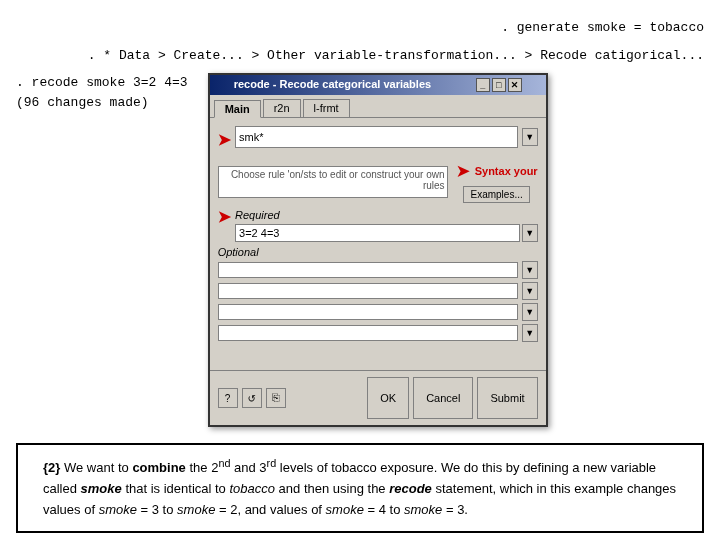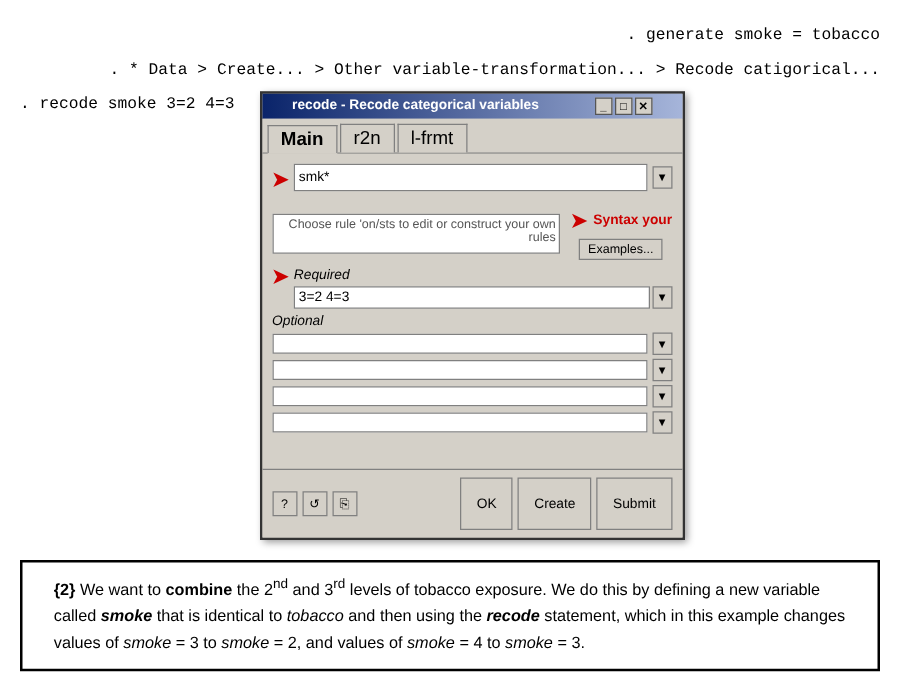--- a/index.html
+++ b/index.html
@@ -88,21 +88,21 @@
       border-bottom: 1px solid #808080;
       padding: 4px 4px 0 4px;
       gap: 2px;
     }
 
     .dialog-tab {
       padding: 2px 10px;
       border: 1px solid #808080;
       border-bottom: none;
       background: #d4d0c8;
-      font-size: 15px;
+      font-size: 11px;
       cursor: pointer;
     }
 
     .dialog-tab.active {
       background: #d4d0c8;
       font-weight: bold;
       border-bottom: 1px solid #d4d0c8;
       position: relative;
       bottom: -1px;
     }
@@ -289,20 +289,21 @@
 
 <div class="top-section">
   <div class="code-line">. generate smoke = tobacco</div>
   <div style="height:8px"></div>
   <div class="code-line">. * Data &gt; Create... &gt; Other variable-transformation... &gt; Recode catigorical...</div>
 </div>
 
 <div class="middle-section">
   <div class="left-code">
     <div class="code-line">. recode smoke 3=2  4=3</div>
+    <div class="code-line">(96 changes made)</div>
   </div>
 
   <div class="dialog-container">
 
     <div style="display:flex; flex-direction:column; position:relative;">
 
       <div class="recode-dialog">
 
         <div class="dialog-titlebar">
           <span>recode - Recode categorical variables</span>
@@ -379,21 +380,21 @@
         </div>
 
         <div class="dialog-footer">
           <div class="footer-icons">
             <div class="footer-icon">?</div>
             <div class="footer-icon">↺</div>
             <div class="footer-icon">⎘</div>
           </div>
           <div class="footer-buttons">
             <button class="footer-btn">OK</button>
-            <button class="footer-btn">Create</button>
+            <button class="footer-btn">Cancel</button>
             <button class="footer-btn">Submit</button>
           </div>
         </div>
       </div>
 
     </div>
   </div>
 </div>
 
 <div class="bottom-box">

